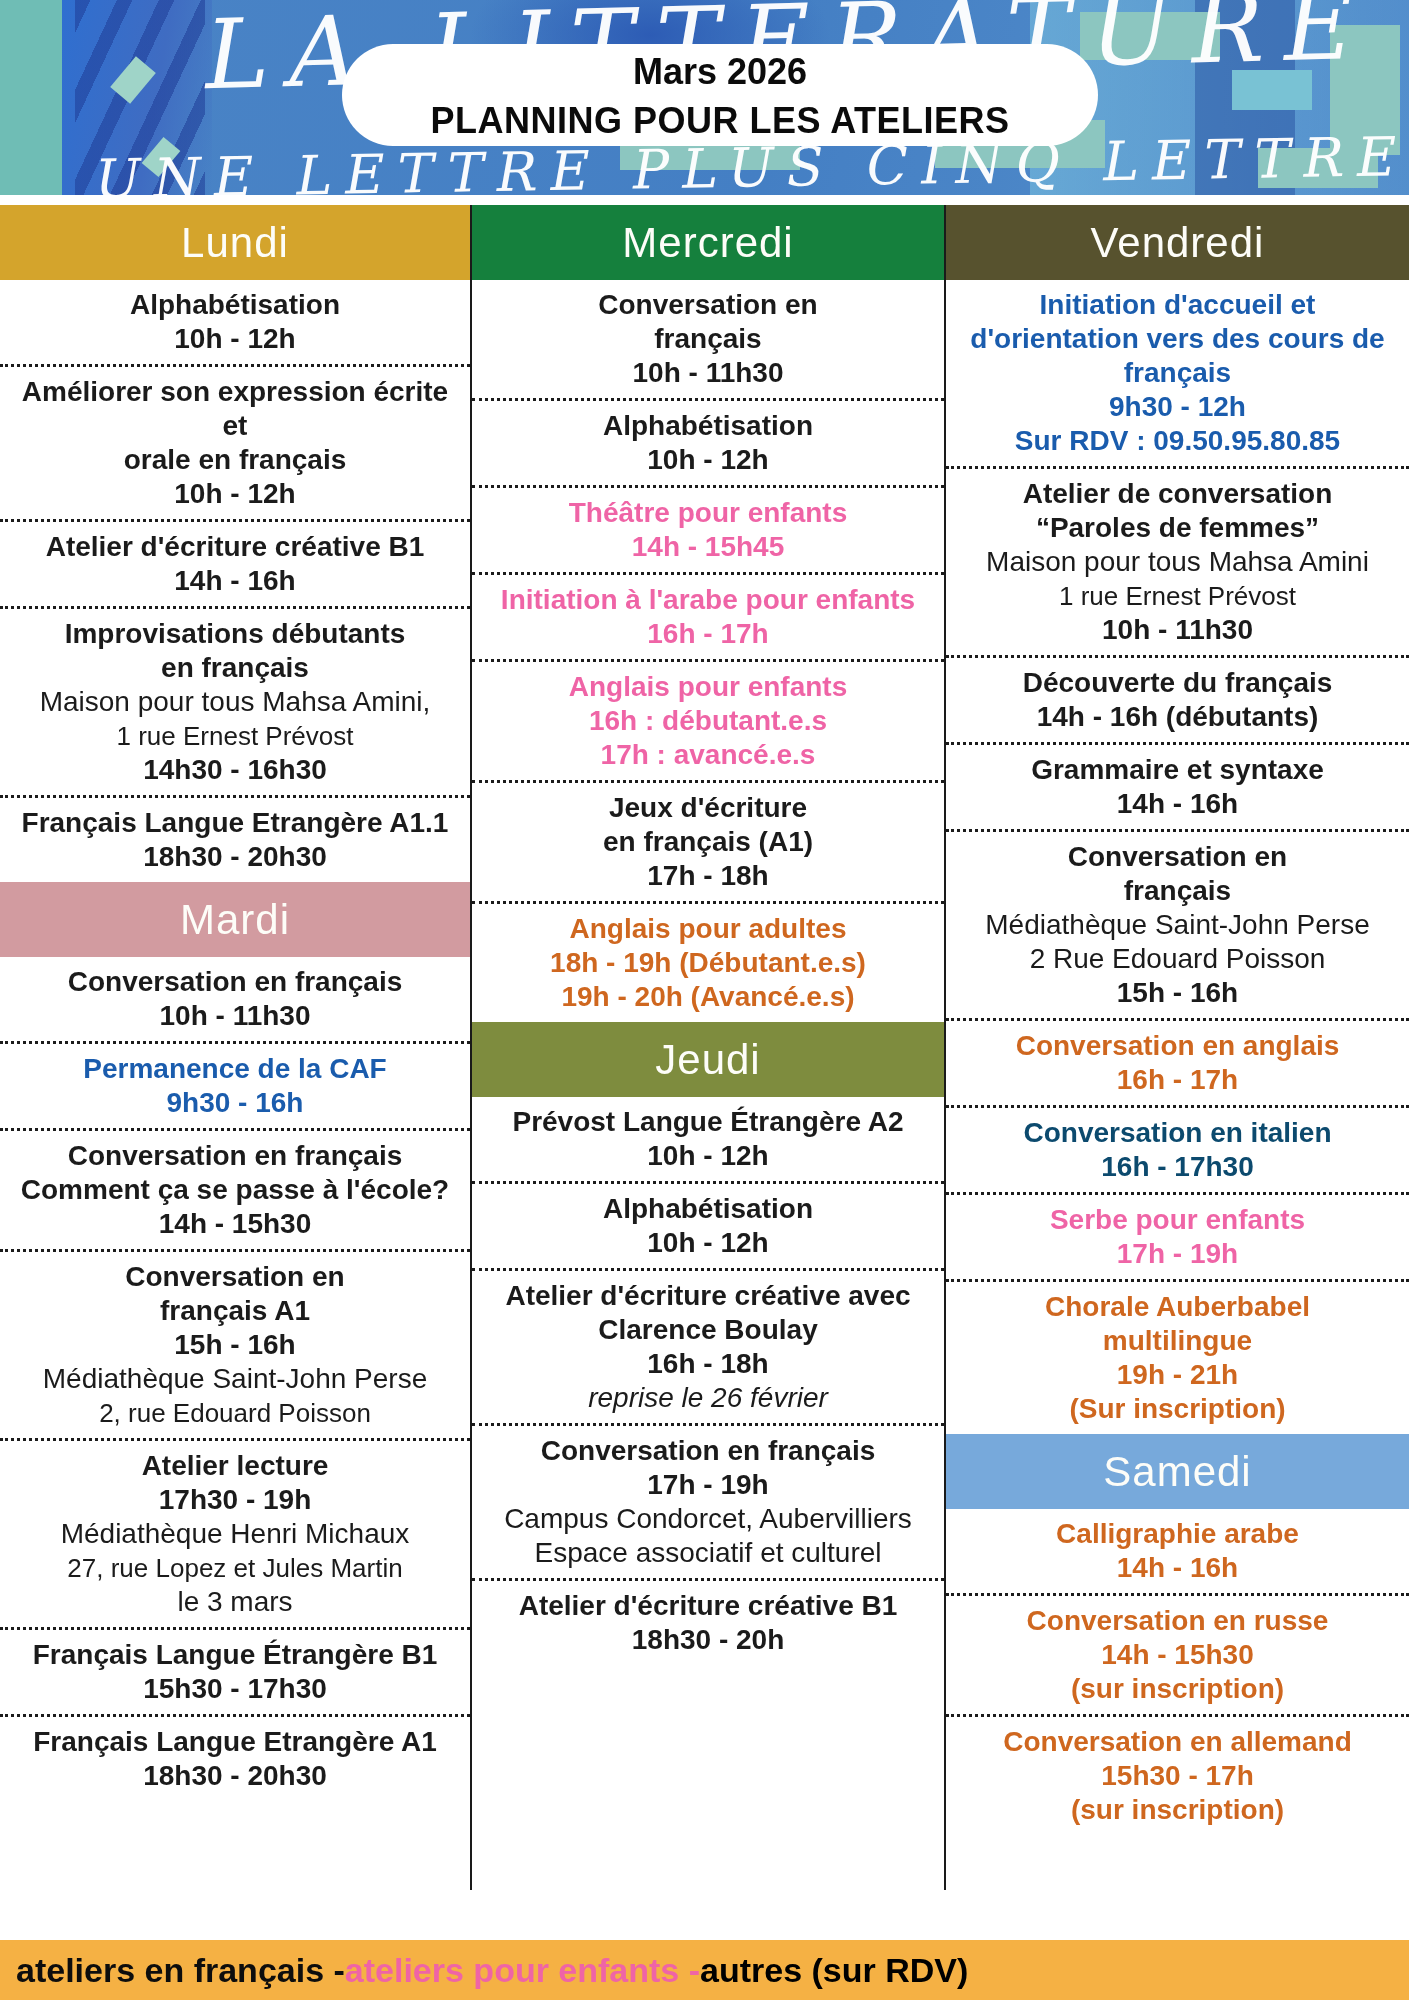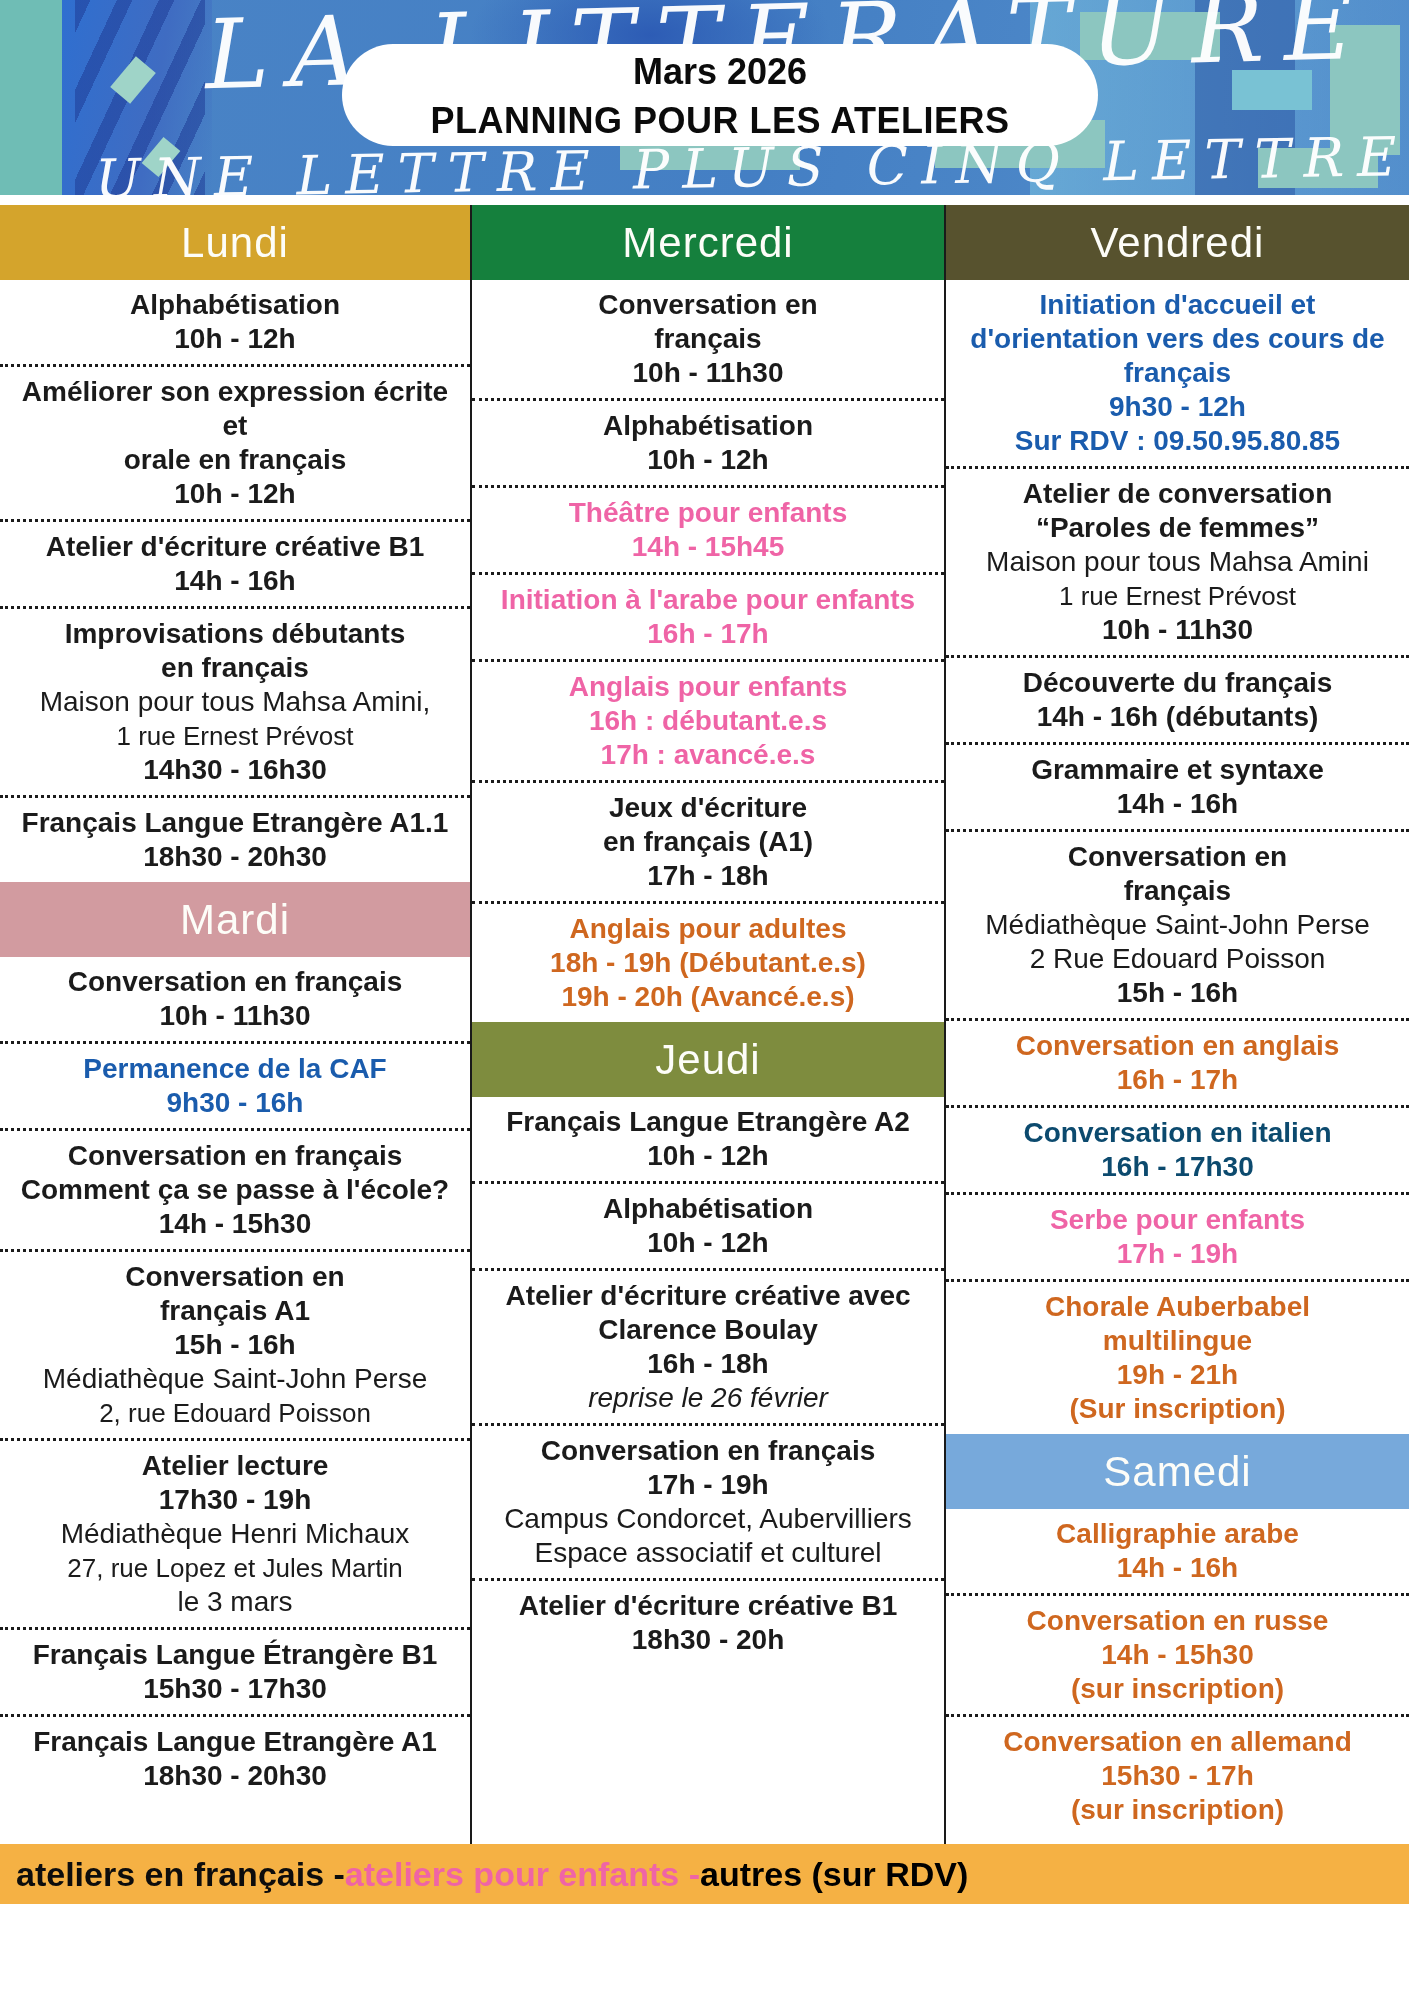--- a/index.html
+++ b/index.html
@@ -45,21 +45,21 @@
   .daybar { height:75px; display:flex; align-items:center; justify-content:center;
     color:#fdfdf8; font-size:42px; font-weight:400; letter-spacing:1px; }
   .entry { padding:8px 6px; text-align:center; border-top:3px dotted #1b1b1b; }
   .daybar + .entry { border-top:none; }
   .line { font-size:28px; line-height:34px; }
   .line.b  { font-weight:700; }
   .line.r  { font-weight:400; }
   .line.rs { font-weight:400; font-size:26px; }
   .line.i  { font-weight:400; font-style:italic; }
   
-  .legend { position:absolute; left:0; top:1844px; width:1409px; height:60px;
+  .legend { position:absolute; left:0; top:1940px; width:1409px; height:60px;
     display:flex; align-items:center; padding-left:16px; white-space:nowrap;
     font-size:34px; font-weight:700; }
   .legend span { display:inline; }
 </style>
 </head>
 <body>
 
 <div class="page">
 
   <div class="photo">
@@ -181,21 +181,21 @@
           <div class="line b">en français (A1)</div>
           <div class="line b">17h - 18h</div>
         </div>
         <div class="entry" style="color: rgb(207, 103, 31);">
           <div class="line b">Anglais pour adultes</div>
           <div class="line b">18h - 19h (Débutant.e.s)</div>
           <div class="line b">19h - 20h (Avancé.e.s)</div>
         </div>
         <div class="daybar" style="background: rgb(126, 140, 62);">Jeudi</div>
         <div class="entry" style="color: rgb(27, 27, 27);">
-          <div class="line b">Français Langue Etrangère A2</div>
+          <div class="line b">Prévost Langue Étrangère A2</div>
           <div class="line b">10h - 12h</div>
         </div>
         <div class="entry" style="color: rgb(27, 27, 27);">
           <div class="line b">Alphabétisation</div>
           <div class="line b">10h - 12h</div>
         </div>
         <div class="entry" style="color: rgb(27, 27, 27);">
           <div class="line b">Atelier d'écriture créative avec</div>
           <div class="line b">Clarence Boulay</div>
           <div class="line b">16h - 18h</div>

